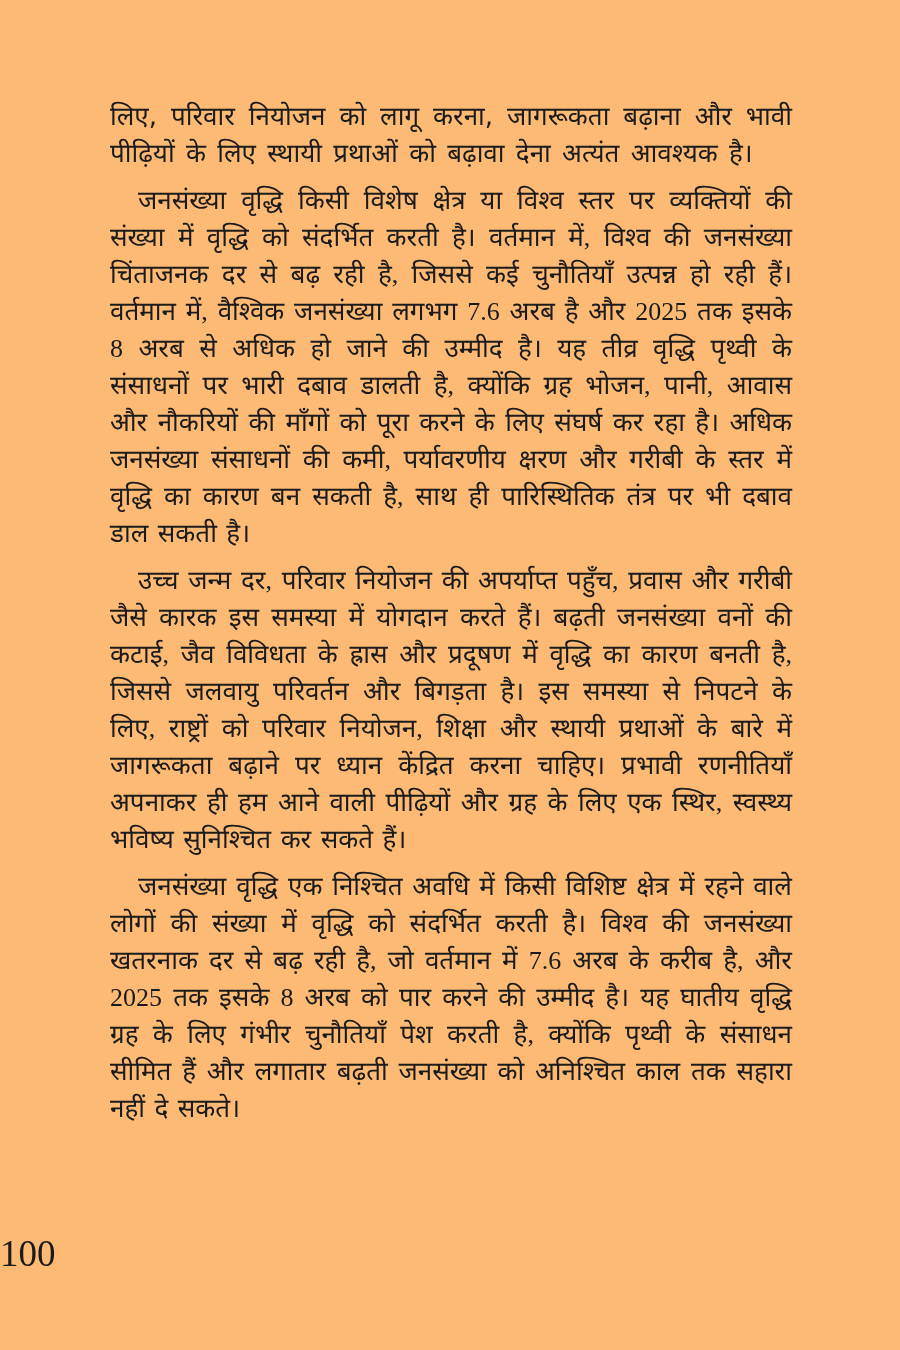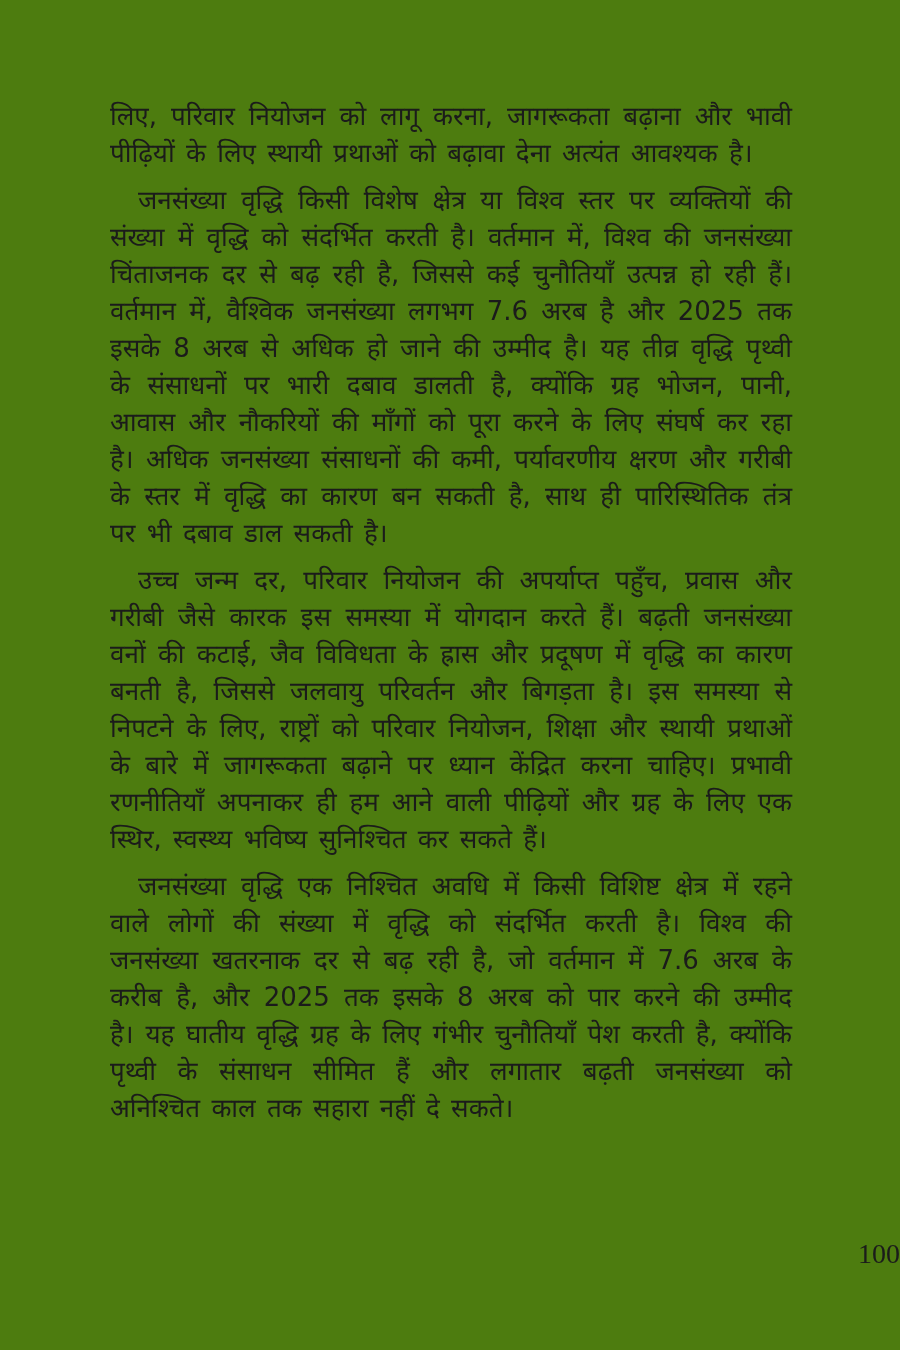--- a/index.html
+++ b/index.html
@@ -4,51 +4,52 @@
 <style>
   html, body {
     margin: 0;
     padding: 0;
     background: #ffffff;
   }
   .page {
     position: relative;
     width: 900px;
     height: 1350px;
-    background: #4d7c0f;
+    background: #fdba74;
     overflow: hidden;
     font-family: "DejaVu Sans", sans-serif;
   }
   .text-block {
     position: absolute;
     left: 110px;
     top: 98px;
     width: 682px;
     color: #1b1b1b;
     font-size: 26px;
     line-height: 37px;
     text-align: justify;
     text-justify: inter-word;
   }
   .para {
     margin: 0 0 10px 0;
     word-spacing: 3px;
   }
   .para.indent {
     text-indent: 28px;
+    font-family: Liberation Serif, serif;
   }
   .page-number {
     position: absolute;
     top: 1238px;
     left: 0;
     width: 900px;
-    text-align: right;
+    text-align: left;
     color: #1b1b1b;
     font-family: "Liberation Serif", serif;
-    font-size: 28px;
+    font-size: 37px;
     line-height: 32px;
   }
 </style>
 </head>
 <body>
 
 <div class="page">
 
   <div class="text-block">
     <p class="para">लिए, परिवार नियोजन को लागू करना, जागरूकता बढ़ाना और भावी पीढ़ियों के लिए स्थायी प्रथाओं को बढ़ावा देना अत्यंत आवश्यक है।</p>

